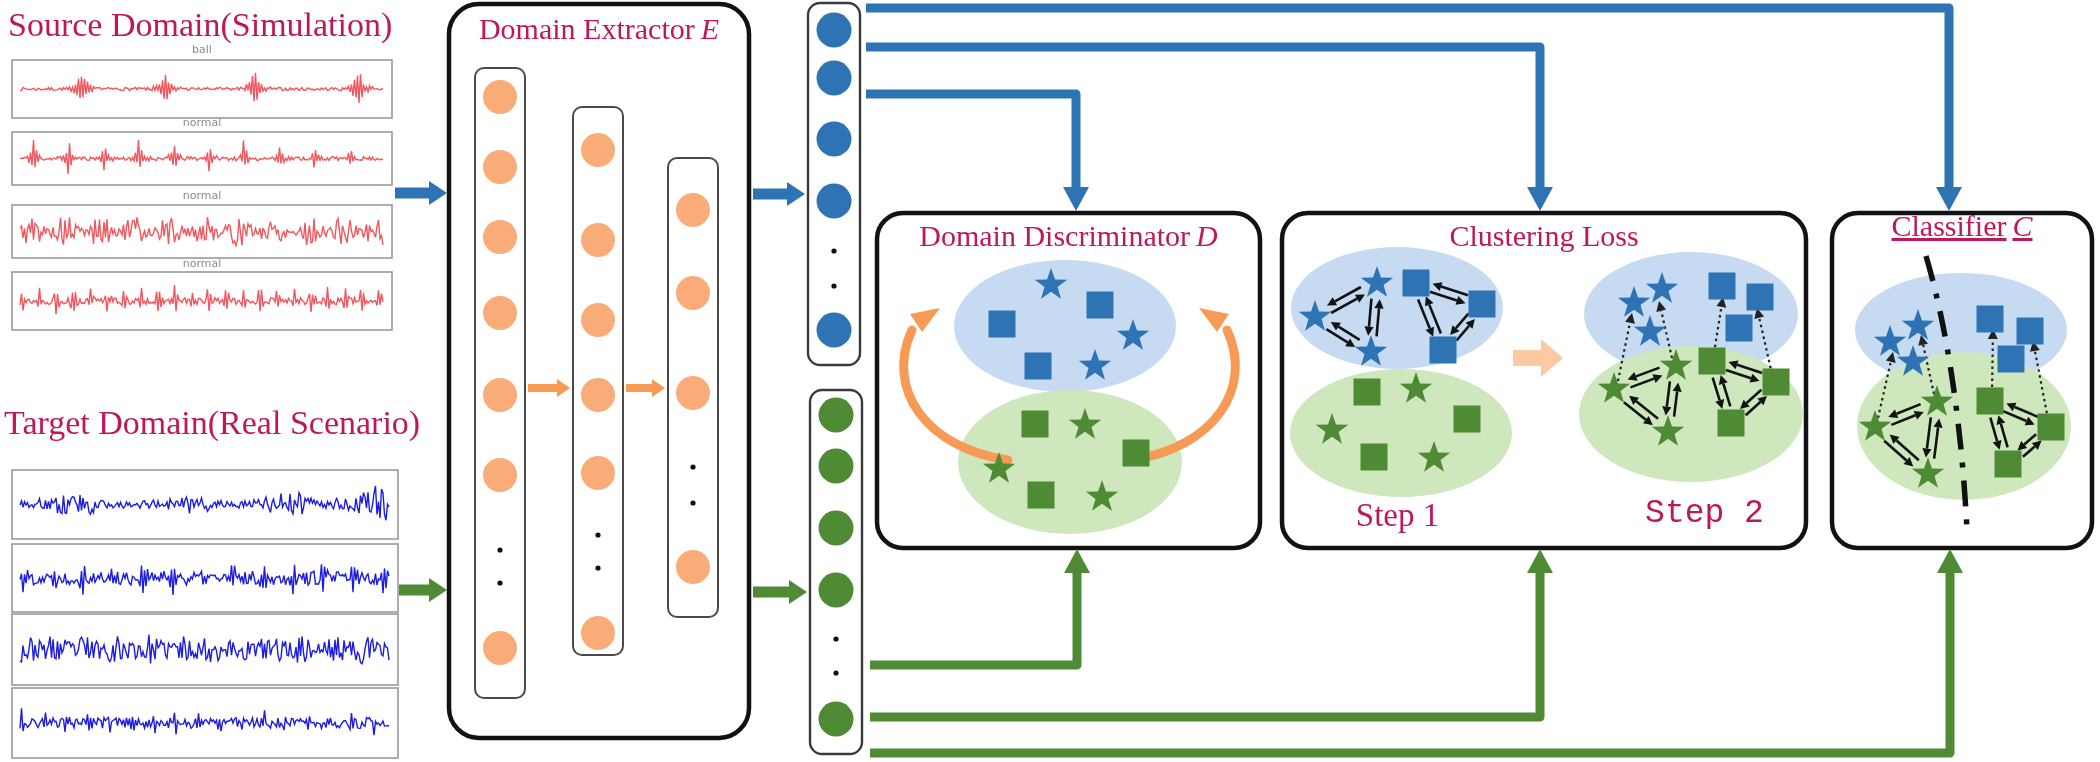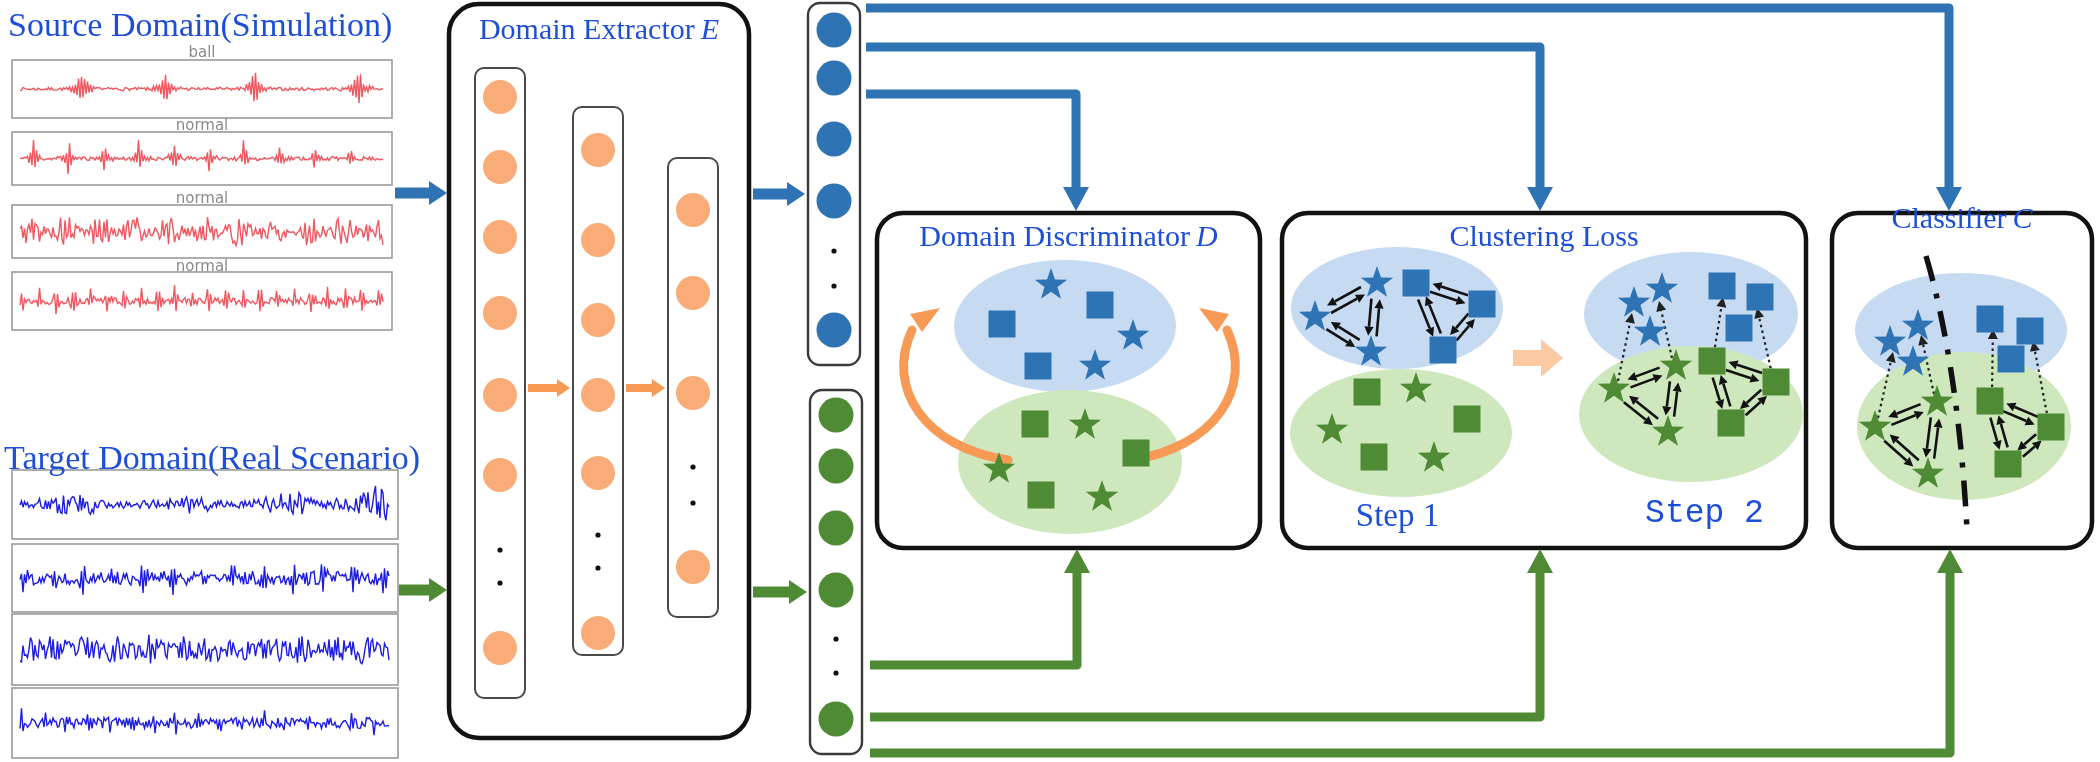--- a/index.html
+++ b/index.html
@@ -1,24 +1,24 @@
 <!DOCTYPE html>
 <html><head>
 <meta charset="utf-8">
 <style>
   html,body{margin:0;padding:0;background:#fff;}
   #canvas{position:relative;width:2100px;height:762px;background:#fff;overflow:hidden;
           font-family:"Liberation Serif",serif;}
   #art{position:absolute;left:0;top:0;}
-  .htext{position:absolute;color:#1d4ed8;white-space:nowrap;}
+  .htext{position:absolute;color:#be185d;white-space:nowrap;}
   .dtitle{font-size:34px;}
   .mtitle{font-size:30px;text-align:center;}
   .mtitle i,.dtitle i{font-style:italic;margin-left:6px;}
   .step{font-size:33px;text-align:center;}
-  .wlabel{font-family:"DejaVu Sans",sans-serif;font-size:15px;color:#8a8a8a;text-align:center;}
+  .wlabel{font-family:"DejaVu Sans",sans-serif;font-size:11px;color:#8a8a8a;text-align:center;}
 </style>
 </head>
 <body>
 
 <div id="canvas">
   <svg id="art" width="2100" height="762">
       <rect x="12" y="60" width="380" height="58" fill="#fff" stroke="#9a9a9a" stroke-width="1.6"></rect>
       <g transform="translate(20,60)">
         <path d="M0.0,30.6 L1.5,30.4 L3.0,27.5 L4.5,28.4 L6.0,28.9 L7.5,29.3 L9.0,29.1 L10.5,29.8 L12.0,28.8 L13.5,28.3 L15.0,29.8 L16.5,30.1 L18.0,28.2 L19.5,28.9 L21.0,30.0 L22.5,29.4 L24.0,29.7 L25.5,28.9 L27.0,29.7 L28.5,27.5 L30.0,29.8 L31.5,27.8 L33.0,30.0 L34.5,30.1 L36.0,30.1 L37.5,29.7 L39.0,28.8 L40.5,28.2 L42.0,30.4 L43.5,27.7 L45.0,29.3 L46.5,27.4 L48.0,29.6 L49.5,26.8 L51.0,31.4 L52.5,27.2 L54.0,33.4 L55.5,24.7 L57.0,35.2 L58.5,18.6 L60.0,38.0 L61.5,16.8 L63.0,37.3 L64.5,18.9 L66.0,34.0 L67.5,21.5 L69.0,32.5 L70.5,24.7 L72.0,32.0 L73.5,26.5 L75.0,28.6 L76.5,27.5 L78.0,28.0 L79.5,27.6 L81.0,28.9 L82.5,29.6 L84.0,28.3 L85.5,28.8 L87.0,28.2 L88.5,27.5 L90.0,28.8 L91.5,28.0 L93.0,29.2 L94.5,28.5 L96.0,28.2 L97.5,28.8 L99.0,29.6 L100.5,29.8 L102.0,30.6 L103.5,30.5 L105.0,27.6 L106.5,27.9 L108.0,28.6 L109.5,30.6 L111.0,28.6 L112.5,28.7 L114.0,28.3 L115.5,27.4 L117.0,29.7 L118.5,27.4 L120.0,28.5 L121.5,28.0 L123.0,28.6 L124.5,27.9 L126.0,30.2 L127.5,27.4 L129.0,29.5 L130.5,29.3 L132.0,30.9 L133.5,26.1 L135.0,30.5 L136.5,25.5 L138.0,30.4 L139.5,24.5 L141.0,34.2 L142.5,20.3 L144.0,38.8 L145.5,14.9 L147.0,39.1 L148.5,22.6 L150.0,34.2 L151.5,23.8 L153.0,29.8 L154.5,27.2 L156.0,30.8 L157.5,27.9 L159.0,29.1 L160.5,27.1 L162.0,28.5 L163.5,28.4 L165.0,28.9 L166.5,28.1 L168.0,30.3 L169.5,29.8 L171.0,28.0 L172.5,28.0 L174.0,28.1 L175.5,29.2 L177.0,29.5 L178.5,27.7 L180.0,29.8 L181.5,29.4 L183.0,29.1 L184.5,27.9 L186.0,29.3 L187.5,27.5 L189.0,28.8 L190.5,29.2 L192.0,29.5 L193.5,28.9 L195.0,29.7 L196.5,27.8 L198.0,28.8 L199.5,27.4 L201.0,27.9 L202.5,29.0 L204.0,29.2 L205.5,28.4 L207.0,27.6 L208.5,28.8 L210.0,28.5 L211.5,30.1 L213.0,28.4 L214.5,29.3 L216.0,28.6 L217.5,27.3 L219.0,30.1 L220.5,27.3 L222.0,28.4 L223.5,28.3 L225.0,30.6 L226.5,24.2 L228.0,30.5 L229.5,22.0 L231.0,34.7 L232.5,15.7 L234.0,41.2 L235.5,12.7 L237.0,39.6 L238.5,22.2 L240.0,32.9 L241.5,24.1 L243.0,30.9 L244.5,28.1 L246.0,31.1 L247.5,27.7 L249.0,28.6 L250.5,27.0 L252.0,29.5 L253.5,28.4 L255.0,28.1 L256.5,29.5 L258.0,27.7 L259.5,27.5 L261.0,27.9 L262.5,30.6 L264.0,30.1 L265.5,28.2 L267.0,30.3 L268.5,30.3 L270.0,27.7 L271.5,29.7 L273.0,28.7 L274.5,29.8 L276.0,28.1 L277.5,28.3 L279.0,30.4 L280.5,29.2 L282.0,27.5 L283.5,30.3 L285.0,30.3 L286.5,29.4 L288.0,28.1 L289.5,28.4 L291.0,29.7 L292.5,29.0 L294.0,30.3 L295.5,29.1 L297.0,29.2 L298.5,28.9 L300.0,30.1 L301.5,28.1 L303.0,29.6 L304.5,28.4 L306.0,27.9 L307.5,30.5 L309.0,30.0 L310.5,28.3 L312.0,27.7 L313.5,29.7 L315.0,27.9 L316.5,28.5 L318.0,29.6 L319.5,30.3 L321.0,30.8 L322.5,27.8 L324.0,29.5 L325.5,27.7 L327.0,29.2 L328.5,26.2 L330.0,31.9 L331.5,24.5 L333.0,35.8 L334.5,19.8 L336.0,37.5 L337.5,15.6 L339.0,42.9 L340.5,14.4 L342.0,37.2 L343.5,24.4 L345.0,30.9 L346.5,26.9 L348.0,31.8 L349.5,25.6 L351.0,29.3 L352.5,26.7 L354.0,29.0 L355.5,29.1 L357.0,28.5 L358.5,29.6 L360.0,29.8 L361.5,29.0 L363.0,28.7" fill="none" stroke="#f1575e" stroke-width="1.4"></path>
       </g>
@@ -266,36 +266,36 @@
       <polygon points="1063,187 1089,187 1076,211" fill="#2e74b5"></polygon>
       <path d="M870,665 L1077,665 L1077,573" fill="none" stroke="#4f8a35" stroke-width="9" stroke-linejoin="round"></path>
       <polygon points="1064,573 1090,573 1077,549" fill="#4f8a35"></polygon>
       <path d="M870,717 L1540,717 L1540,573" fill="none" stroke="#4f8a35" stroke-width="9" stroke-linejoin="round"></path>
       <polygon points="1527,573 1553,573 1540,549" fill="#4f8a35"></polygon>
       <path d="M870,753 L1950,753 L1950,573" fill="none" stroke="#4f8a35" stroke-width="9" stroke-linejoin="round"></path>
       <polygon points="1937,573 1963,573 1950,549" fill="#4f8a35"></polygon>
     </svg>
 
   <div class="htext dtitle" style="left:8px;top:6px;"><span>Source Domain(Simulation)</span></div>
-  <div class="htext dtitle" style="left:4px;top:404px;margin-top:35px;"><span>Target Domain(Real Scenario)</span></div>
+  <div class="htext dtitle" style="left:4px;top:404px;"><span>Target Domain(Real Scenario)</span></div>
 
   <div class="htext wlabel" style="left:12px;top:43px;width:380px;">ball</div>
   <div class="htext wlabel" style="left:12px;top:116px;width:380px;">normal</div>
   <div class="htext wlabel" style="left:12px;top:189px;width:380px;">normal</div>
   <div class="htext wlabel" style="left:12px;top:257px;width:380px;">normal</div>
 
   <div class="htext mtitle" style="left:449px;top:12px;width:300px;">
     <span>Domain Extractor</span><i>E</i>
   </div>
 
   <div class="htext mtitle" style="left:877px;top:219px;width:383px;">
     <span>Domain Discriminator</span><i>D</i>
   </div>
   <div class="htext mtitle" style="left:1282px;top:219px;width:524px;">
     <span>Clustering Loss</span>
   </div>
-  <div class="htext mtitle" style="left:1832px;top:201px;width:260px;">
+  <div class="htext mtitle" style="left:1832px;top:209px;width:260px;text-decoration:underline;">
     <span>Classifier</span><i>C</i>
   </div>
 
   <div class="htext step" style="left:1315px;top:497px;width:165px;">Step 1</div>
   <div class="htext step" style="left:1622px;top:495px;width:165px;font-family:Liberation Mono, monospace;">Step 2</div>
 </div>
 
 </body></html>

